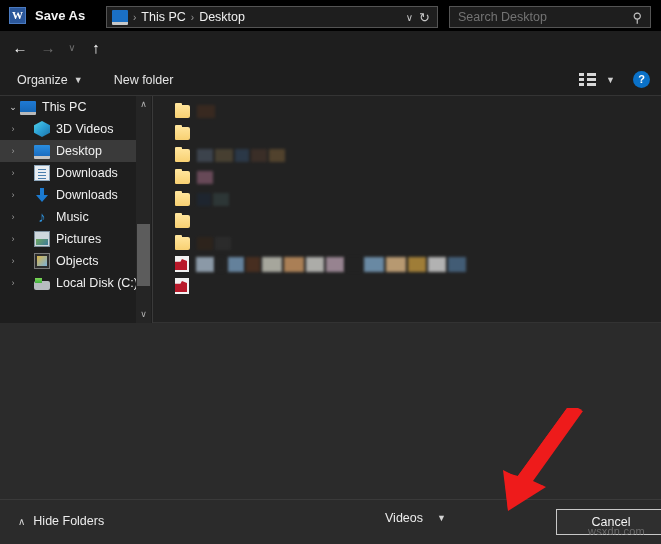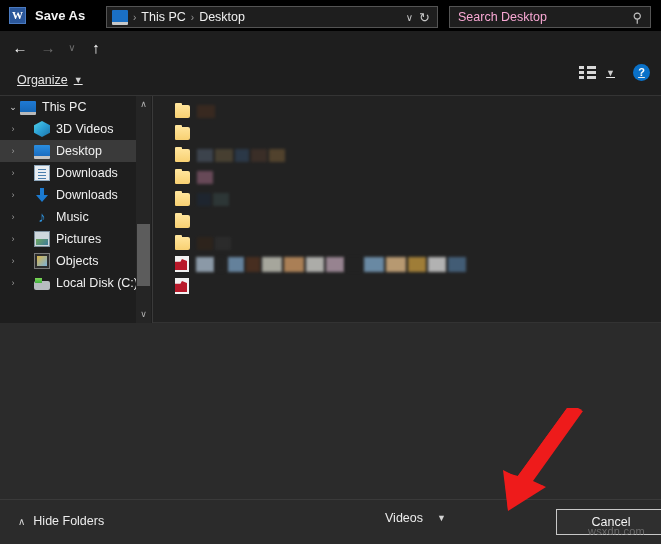--- a/index.html
+++ b/index.html
@@ -115,41 +115,40 @@
     left: 449px; top: 6px;
     width: 202px; height: 22px;
     border: 1px solid #545454;
     background: #1e1e1e;
     box-sizing: border-box;
     display: flex;
     align-items: center;
   }
   .search-ph {
     margin-left: 8px;
-    color: #f9a8d4;
+    color: #737373;
     font-size: 12.5px;
   }
   .search-ico {
     margin-left: auto;
     margin-right: 8px;
     color: #c0c0c0;
     font-size: 13px;
   }
 
   
   .toolbar {
     position: absolute;
     left: 0; top: 64px;
     width: 661px; height: 32px;
     background: #1e1e1e;
     display: flex;
-    align-items: flex-start;
+    align-items: center;
     border-bottom: 1px solid #343434;
     box-sizing: border-box;
-    text-decoration: underline;
   }
   .tb-item {
     color: #e4e4e4;
     font-size: 12.5px;
     display: flex;
     align-items: center;
     height: 100%;
     padding: 0 6px;
   }
   #organize-button { margin-left: 11px; }
@@ -449,20 +448,23 @@
 
   <div class="searchbox">
     <span class="search-ph">Search Desktop</span>
     <span class="search-ico">⚲</span>
   </div>
 
   <div class="toolbar">
     <div class="tb-item" id="organize-button">
       <span>Organize</span>
       <span class="tb-caret">▼</span>
+    </div>
+    <div class="tb-item" id="new-folder-button">
+      <span>New folder</span>
     </div>
     <div class="tb-right">
       <span class="view-ico">
         <i></i>
           <i></i>
           <i></i>
           <i></i>
           <i></i>
           <i></i>
       </span>

